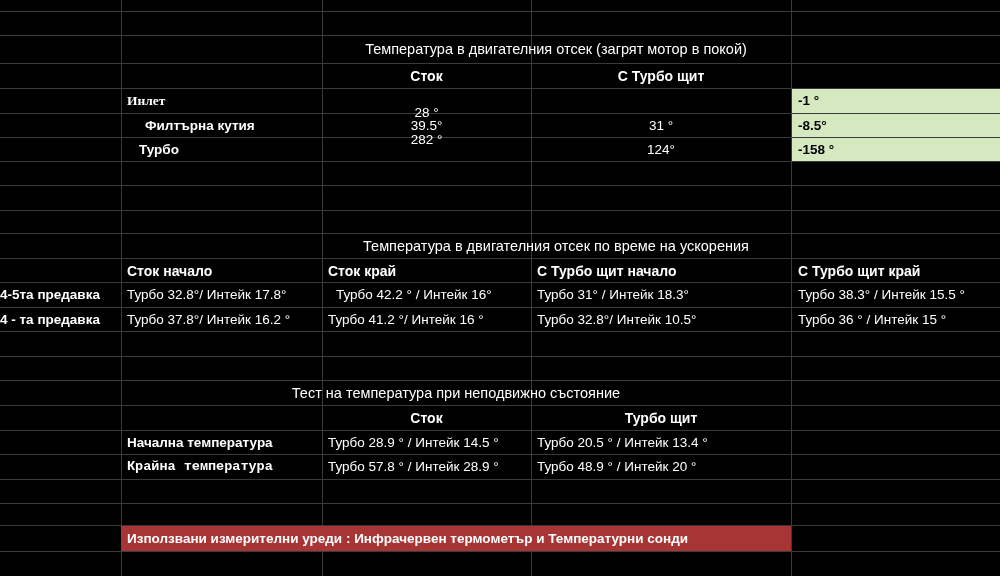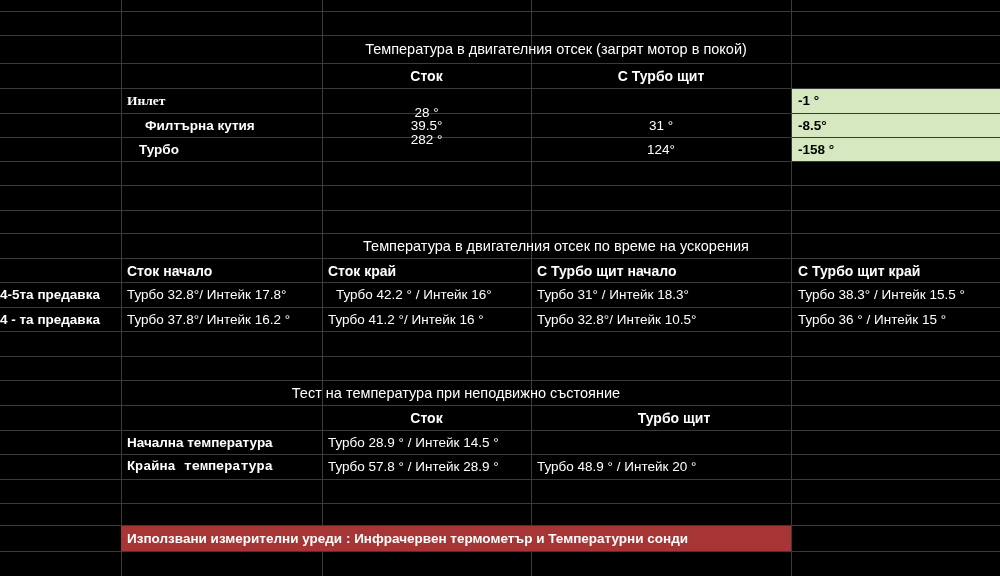--- a/index.html
+++ b/index.html
@@ -100,24 +100,25 @@
 
   <div class="cell c-left rowlabel" style="left:0px;top:308px;width:121px;height:23px;padding-left:0px;">4 - та предавка</div>
   <div class="cell c-left" style="left:121px;top:308px;width:201px;height:23px;">Турбо 37.8°/ Интейк 16.2 °</div>
   <div class="cell c-left" style="left:322px;top:308px;width:209px;height:23px;">Турбо 41.2 °/ Интейк 16 °</div>
   <div class="cell c-left" style="left:531px;top:308px;width:260px;height:23px;">Турбо 32.8°/ Интейк 10.5°</div>
   <div class="cell c-left" style="left:792px;top:308px;width:208px;height:23px;">Турбо 36 ° / Интейк 15 °</div>
 
   <div class="cell c-center title" style="left:121px;top:381px;width:670px;height:24px;">Тест на температура при неподвижно състояние</div>
 
   <div class="cell c-center hdr" style="left:322px;top:406px;width:209px;height:24px;">Сток</div>
-  <div class="cell c-center hdr" style="left:544px;top:406px;width:260px;height:24px;">Турбо щит</div>
+  <div class="cell c-center hdr" style="left:531px;top:406px;width:260px;height:24px;">Турбо щит</div>
 
   <div class="cell c-left rowlabel" style="left:121px;top:431px;width:201px;height:23px;">Начална температура</div>
   <div class="cell c-left" style="left:322px;top:431px;width:209px;height:23px;">Турбо 28.9 ° / Интейк 14.5 °</div>
+  <div class="cell c-left" style="left:531px;top:431px;width:260px;height:23px;">Турбо 20.5 ° / Интейк 13.4 °</div>
 
   <div class="cell c-left rowlabel" style="left:121px;top:455px;width:201px;height:24px;font-family:Liberation Mono, monospace;">Крайна температура</div>
   <div class="cell c-left" style="left:322px;top:455px;width:209px;height:24px;">Турбо 57.8 ° / Интейк 28.9 °</div>
   <div class="cell c-left" style="left:531px;top:455px;width:260px;height:24px;">Турбо 48.9 ° / Интейк 20 °</div>
 
   <div class="cell c-left banner" style="left:121px;top:526px;width:670px;height:25px;">Използвани измерителни уреди : Инфрачервен термометър и Температурни сонди</div>
 
 </div>
 
 </body></html>

